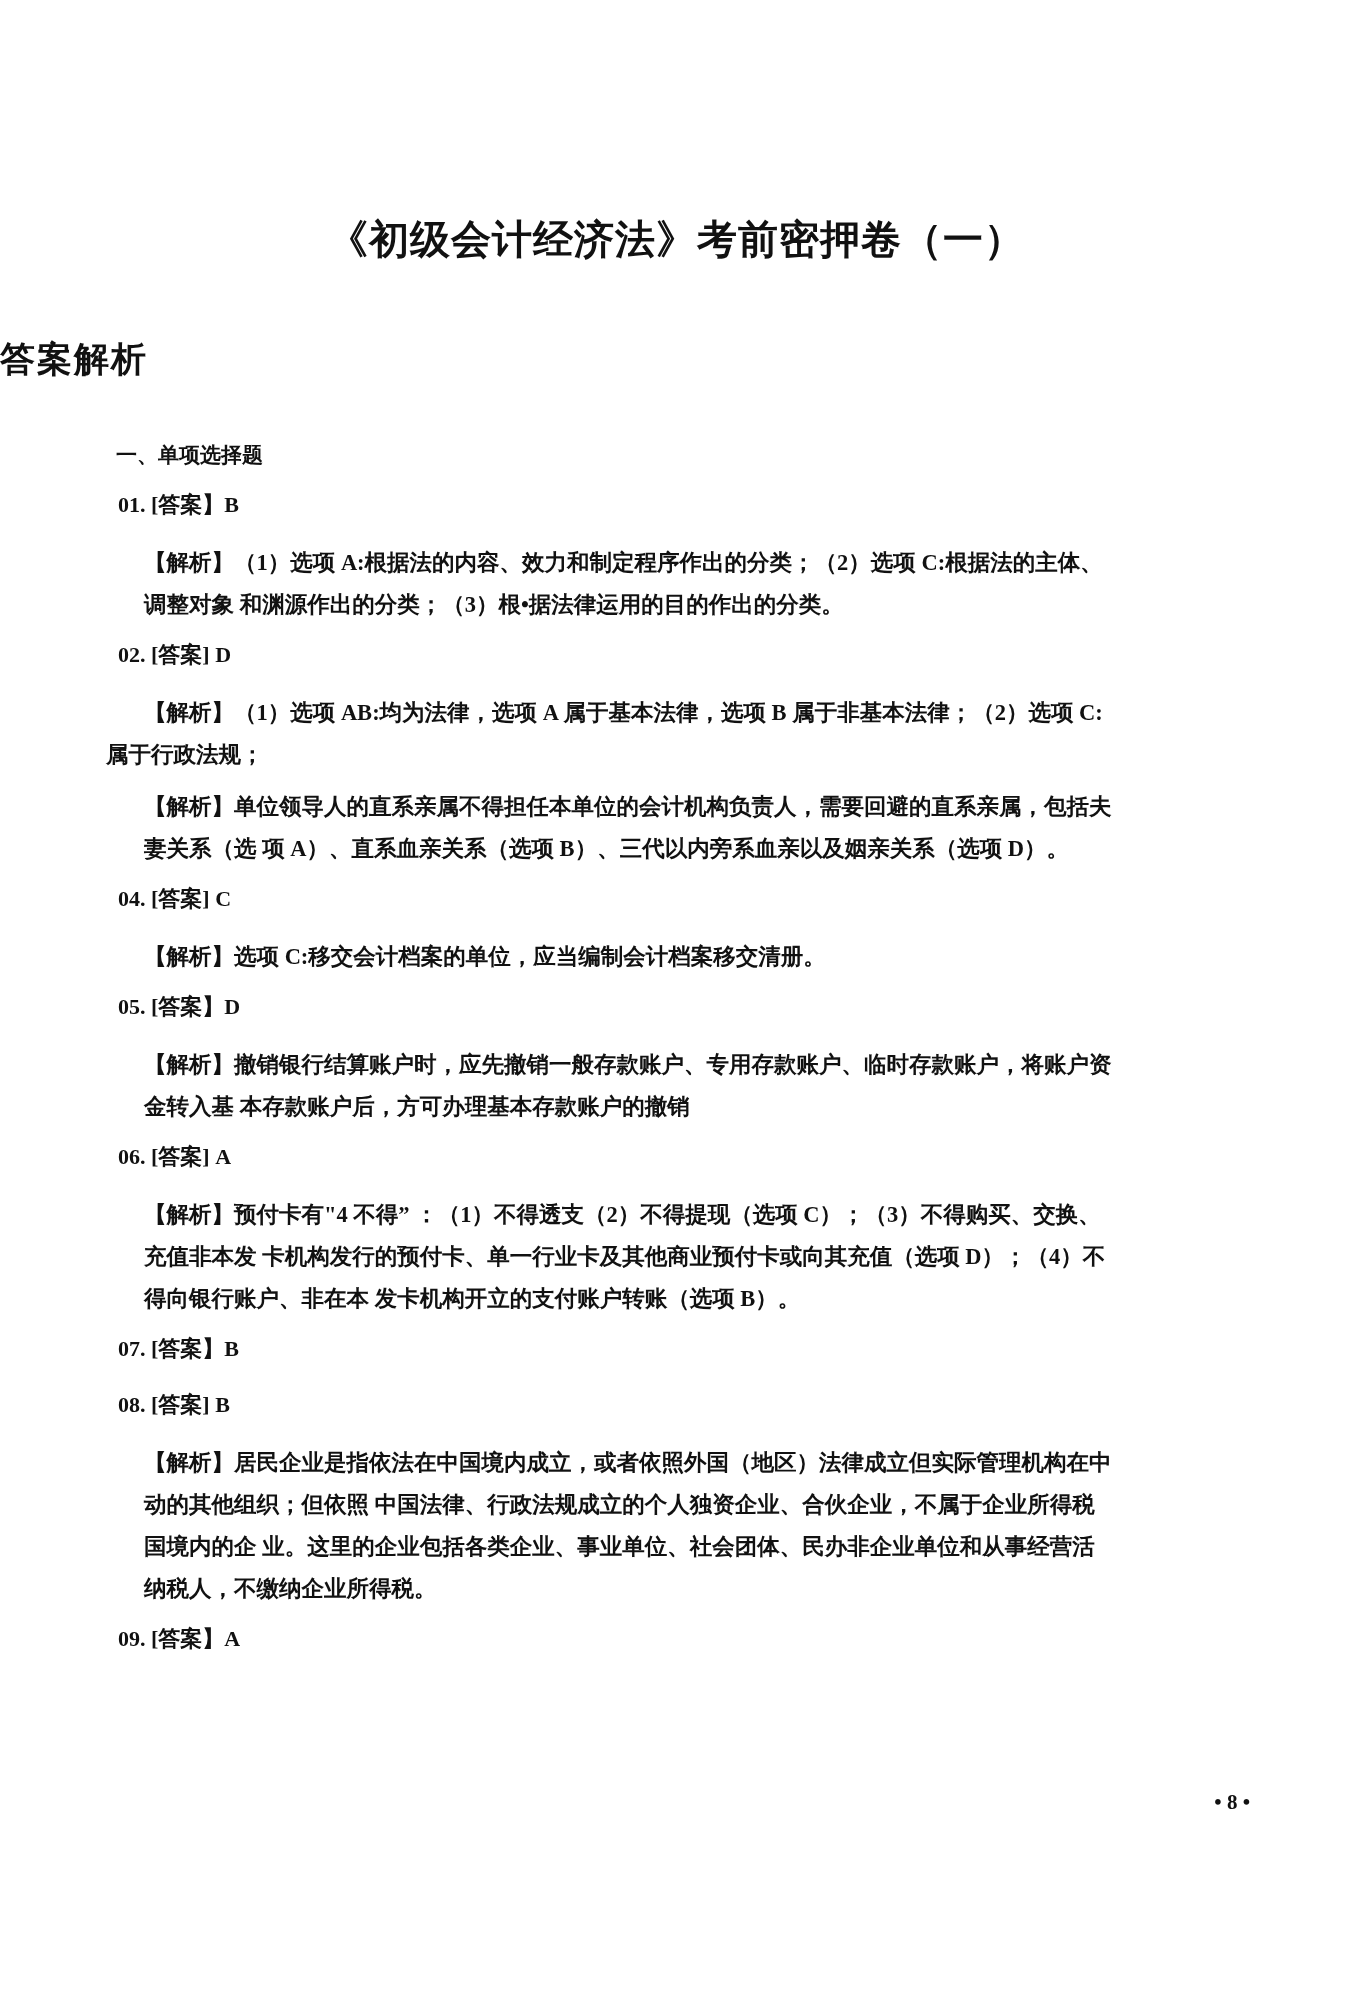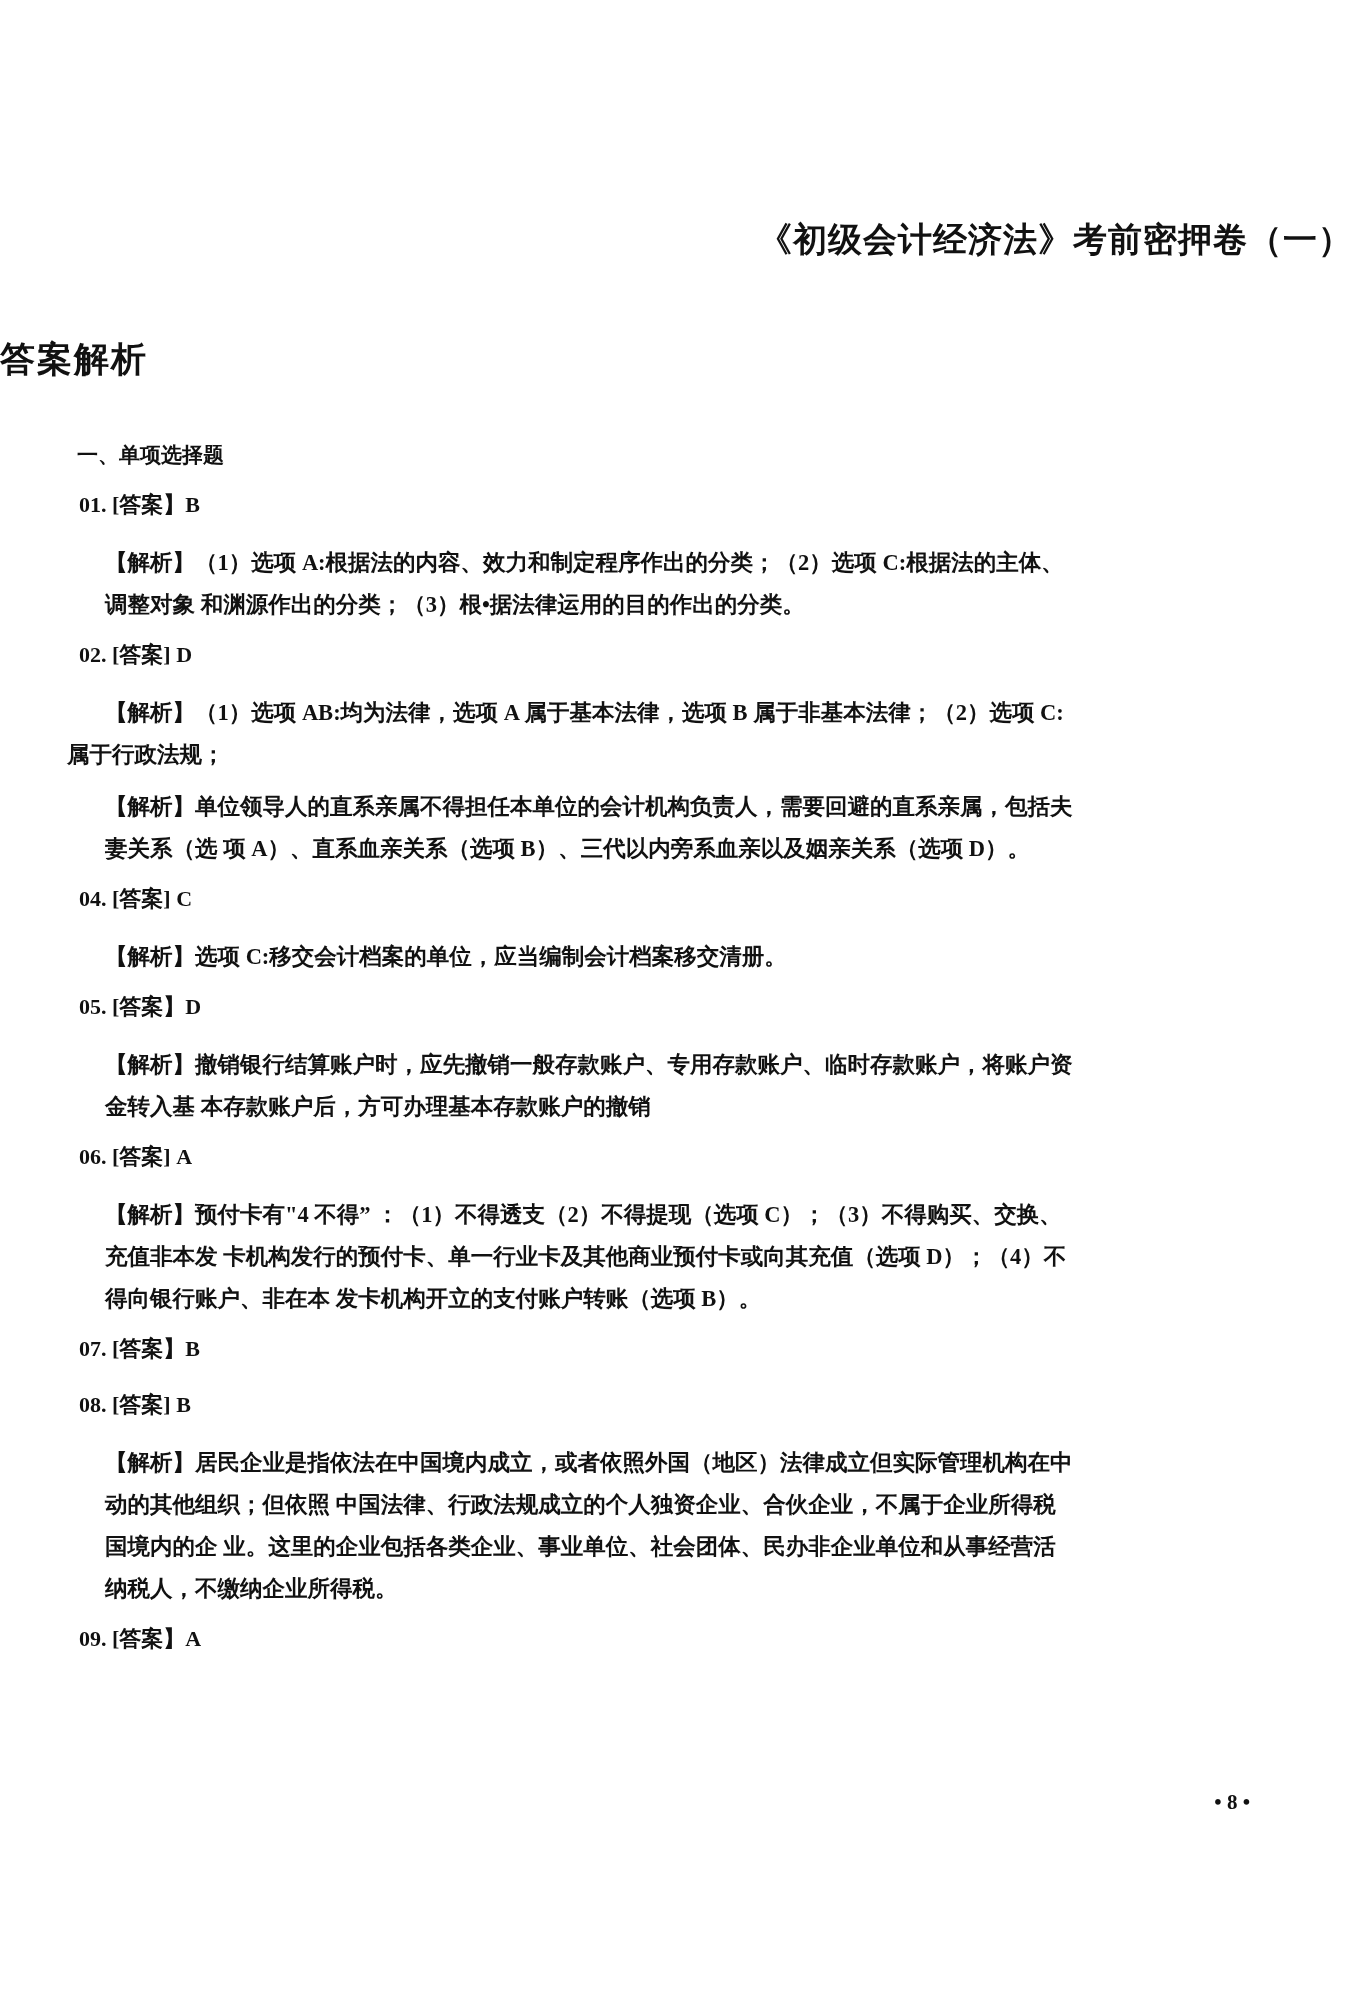--- a/index.html
+++ b/index.html
@@ -11,37 +11,37 @@
     height: 2010px;
     margin: 0 auto;
     background: #ffffff;
     color: #111111;
     font-weight: bold;
     overflow: hidden;
     padding-top: 220px;
   }
   .doc-title {
     margin: 0;
-    font-size: 34px;
+    font-size: 40px;
     line-height: 40px;
-    text-align: right;
+    text-align: center;
     font-weight: bold;
     letter-spacing: 1px;
   }
   .doc-subtitle {
     margin: 78px 0 0 0;
     font-size: 35px;
     line-height: 44px;
     text-align: left;
     font-weight: bold;
     letter-spacing: 2px;
   }
   .doc-body {
     margin-top: 52px;
-    padding-left: 67px;
+    padding-left: 106px;
     padding-right: 100px;
     font-size: 22px;
   }
   .line {
     line-height: 42px;
     min-height: 42px;
     white-space: nowrap;
   }
   
   .l-head  { padding-left: 10px; font-size: 21px; }

